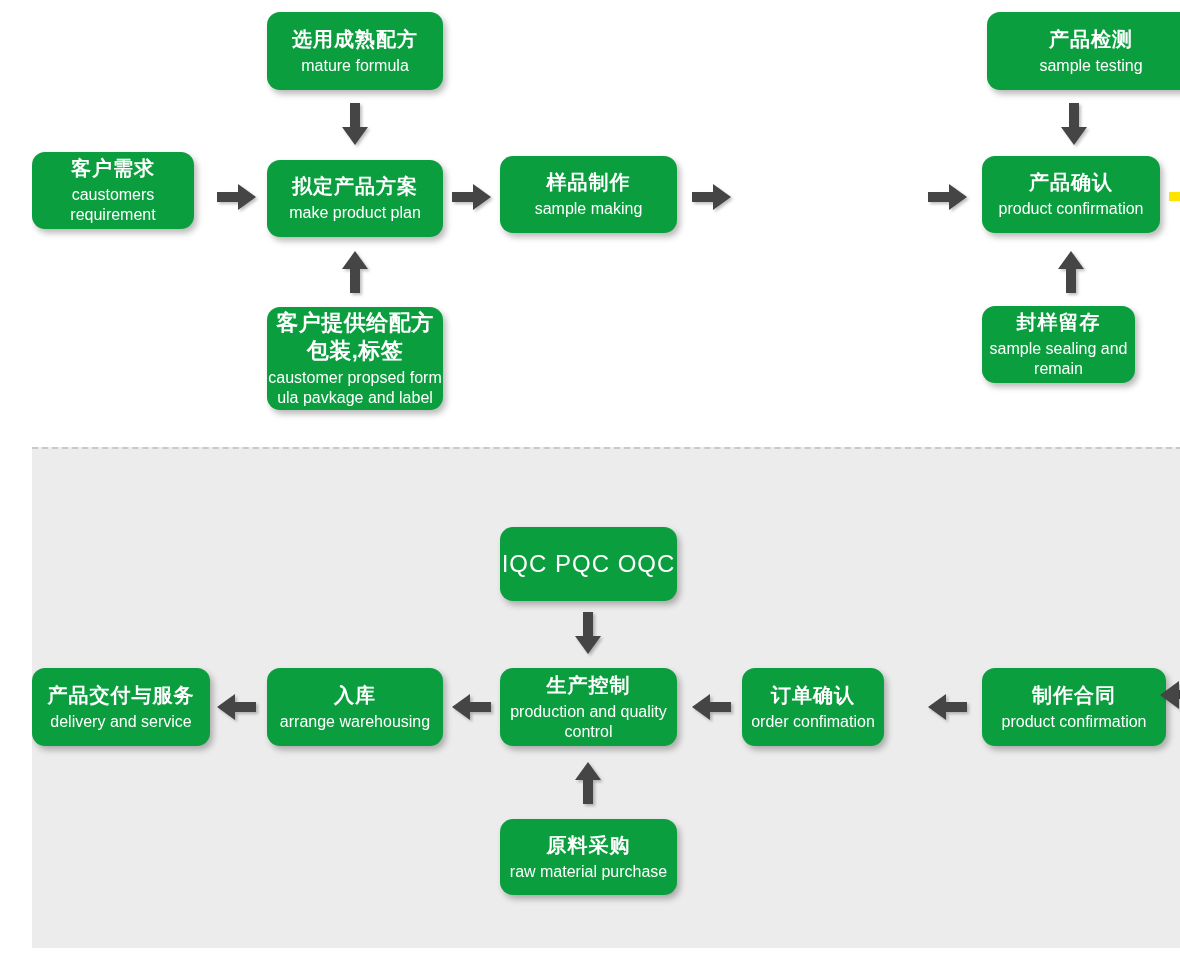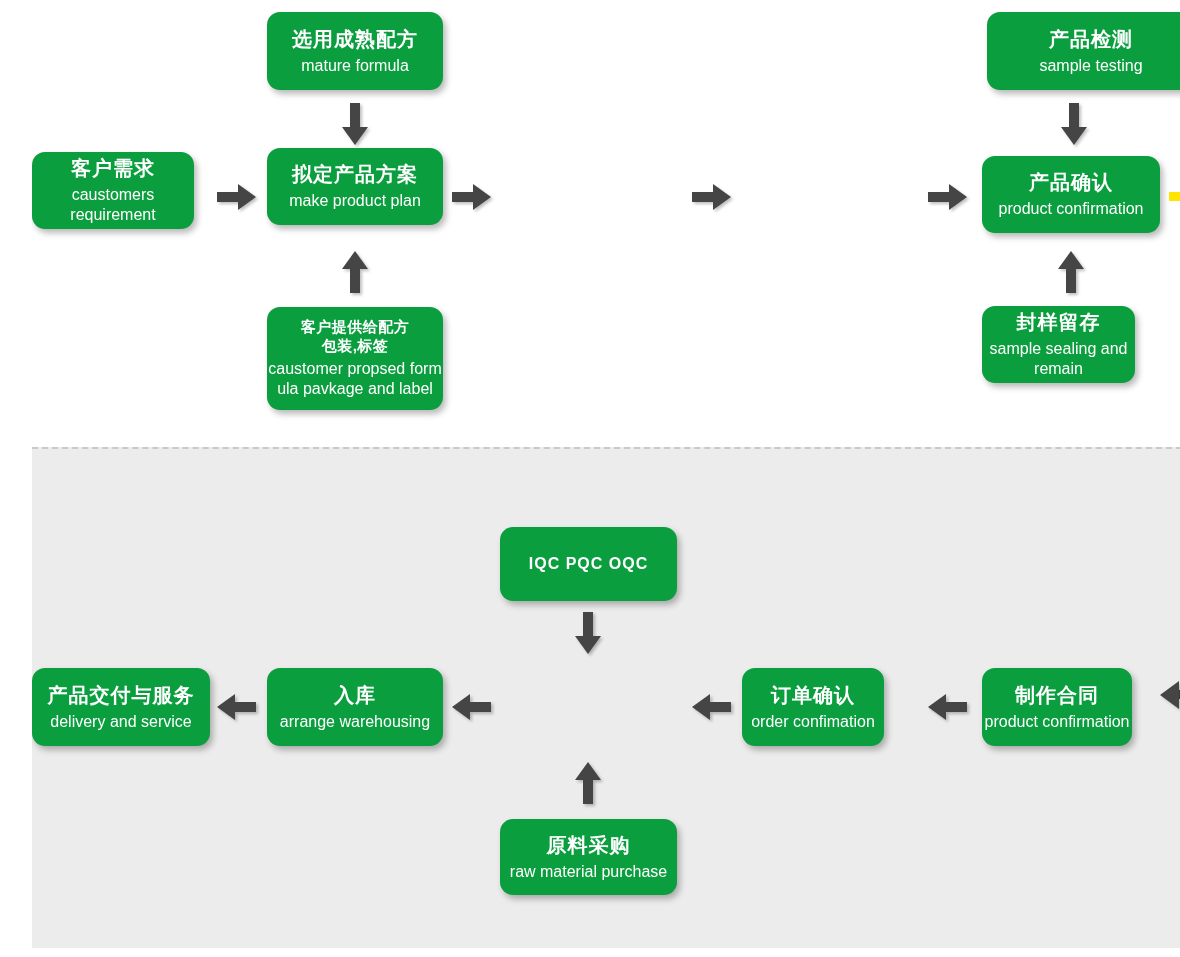--- a/index.html
+++ b/index.html
@@ -10,22 +10,22 @@
   .gray-zone {
     position:absolute; left:0; top:447px; width:1180px; height:501px;
     background:#ececec; border-top:2px dashed #c9c9c9; box-sizing:border-box;
   }
   .node {
     position:absolute; background:#0a9e3e; border-radius:13px; color:#ffffff;
     display:flex; flex-direction:column; align-items:center; justify-content:center;
     text-align:center; box-shadow:3px 4px 6px rgba(0,0,0,0.28);
   }
   .node .title { font-size:20px; font-weight:bold; line-height:1.25; letter-spacing:1px; }
-  .node .title.small { font-size:15px; letter-spacing:0.5px; }
-  .node .title.iqc { font-size:16px; font-weight:700; letter-spacing:1px; }
+  .node .title.small { font-size:22px; letter-spacing:0.5px; }
+  .node .title.iqc { font-size:24px; font-weight:400; letter-spacing:1px; }
   .node .subtitle { font-size:16px; line-height:1.25; margin-top:4px; }
   .node .subtitle.mt0 { margin-top:0; }
 
   .arr { position:absolute; filter:drop-shadow(2px 2px 1.5px rgba(0,0,0,0.25)); }
   .arr .stem { position:absolute; background:#454545; }
   .arr .head { position:absolute; width:0; height:0; }
 
   .arr-right { width:39px; height:30px; }
   .arr-right .stem { left:0; top:10px; width:21px; height:10px; }
   .arr-right .head { left:21px; top:2px; border-top:13px solid transparent; border-bottom:13px solid transparent; border-left:18px solid #454545; }
@@ -62,48 +62,56 @@
   </div>
   <div class="node" style="left:955px;top:12px;width:208px;height:78px">
     <div class="title">产品检测</div>
     <div class="subtitle">sample testing</div>
   </div>
 
   <div class="node" style="left:0;top:152px;width:162px;height:77px">
     <div class="title">客户需求</div>
     <div class="subtitle">caustomers requirement</div>
   </div>
-  <div class="node" style="left:235px;top:148px;width:176px;height:77px">
+  <div class="node" style="left:235px;top:160px;width:176px;height:77px">
     <div class="title">拟定产品方案</div>
     <div class="subtitle">make product plan</div>
+  </div>
+  <div class="node" style="left:468px;top:156px;width:177px;height:77px">
+    <div class="title">样品制作</div>
+    <div class="subtitle">sample making</div>
   </div>
   <div class="node" style="left:950px;top:156px;width:178px;height:77px">
     <div class="title">产品确认</div>
     <div class="subtitle">product confirmation</div>
   </div>
 
   <div class="node" style="left:235px;top:307px;width:176px;height:103px">
     <div class="title small">客户提供给配方</div>
     <div class="title small">包装,标签</div>
     <div class="subtitle">caustomer propsed form</div>
     <div class="subtitle mt0">ula pavkage and label</div>
   </div>
   <div class="node" style="left:950px;top:306px;width:153px;height:77px">
     <div class="title">封样留存</div>
     <div class="subtitle">sample sealing and remain</div>
   </div>
 
   <div class="node" style="left:468px;top:527px;width:177px;height:74px">
     <div class="title iqc">IQC PQC OQC</div>
   </div>
+  <div class="node" style="left:468px;top:668px;width:177px;height:78px">
+    <div class="title">生产控制</div>
+    <div class="subtitle">production and quality control</div>
+  </div>
   <div class="node" style="left:710px;top:668px;width:142px;height:78px">
     <div class="title">订单确认</div>
     <div class="subtitle">order confimation</div>
   </div>
-  <div class="node" style="left:950px;top:668px;width:150px;height:78px">
+  <div class="node" style="left:950px;top:668px;width:184px;height:78px">
     <div class="title">制作合同</div>
     <div class="subtitle">product confirmation</div>
   </div>
   <div class="node" style="left:235px;top:668px;width:176px;height:78px">
     <div class="title">入库</div>
     <div class="subtitle">arrange warehousing</div>
   </div>
   <div class="node" style="left:0;top:668px;width:178px;height:78px">
     <div class="title">产品交付与服务</div>
     <div class="subtitle">delivery and service</div>

